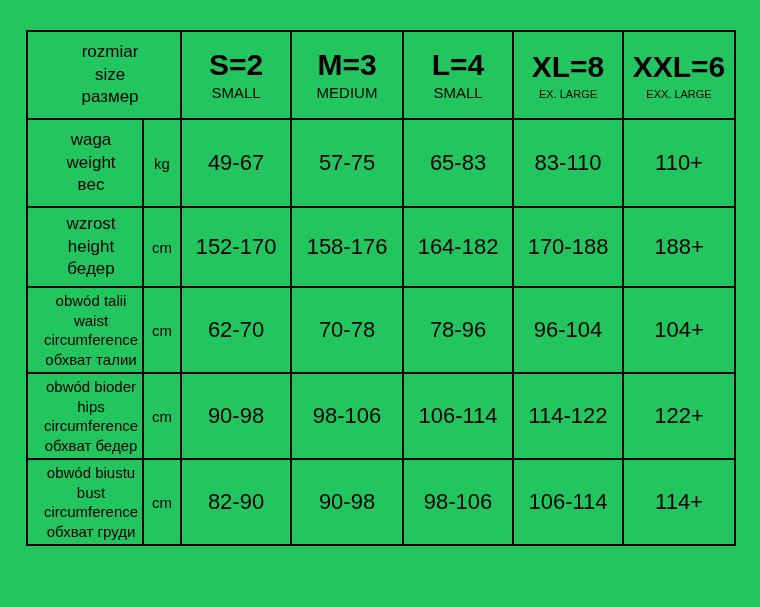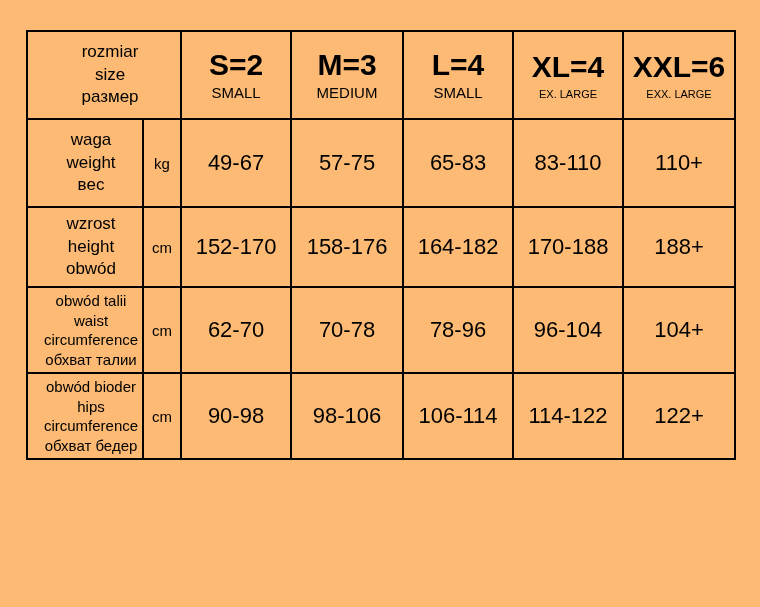--- a/index.html
+++ b/index.html
@@ -11,21 +11,21 @@
     width: 760px;
     height: 607px;
     font-family: "Liberation Sans", sans-serif;
     color: #000000;
     overflow: hidden;
   }
   .page {
     position: relative;
     width: 760px;
     height: 607px;
-    background: #fdba74;
+    background: #22c55e;
   }
   .table-wrap {
     position: absolute;
     left: 26px;
     top: 30px;
     width: 708px;
   }
   table.size-table {
     border-collapse: collapse;
     width: 708px;
@@ -119,21 +119,21 @@
           </td>
           <td class="size-head">
             <span class="size-code">M=3</span>
             <span class="size-name">MEDIUM</span>
           </td>
           <td class="size-head">
             <span class="size-code">L=4</span>
             <span class="size-name">SMALL</span>
           </td>
           <td class="size-head">
-            <span class="size-code">XL=4</span>
+            <span class="size-code">XL=8</span>
             <span class="size-name small-text">EX. LARGE</span>
           </td>
           <td class="size-head">
             <span class="size-code">XXL=6</span>
             <span class="size-name small-text">EXX. LARGE</span>
           </td>
         </tr>
 
         <tr class="r-weight">
           <td class="row-label">
@@ -146,21 +146,21 @@
           <td class="val-cell">57-75</td>
           <td class="val-cell">65-83</td>
           <td class="val-cell">83-110</td>
           <td class="val-cell">110+</td>
         </tr>
 
         <tr class="r-height">
           <td class="row-label">
             <div>wzrost</div>
             <div>height</div>
-            <div>obwód</div>
+            <div>бедер</div>
           </td>
           <td class="unit-cell">cm</td>
           <td class="val-cell">152-170</td>
           <td class="val-cell">158-176</td>
           <td class="val-cell">164-182</td>
           <td class="val-cell">170-188</td>
           <td class="val-cell">188+</td>
         </tr>
 
         <tr class="r-waist">
@@ -186,16 +186,30 @@
             <div>обхват бедер</div>
           </td>
           <td class="unit-cell">cm</td>
           <td class="val-cell">90-98</td>
           <td class="val-cell">98-106</td>
           <td class="val-cell">106-114</td>
           <td class="val-cell">114-122</td>
           <td class="val-cell">122+</td>
         </tr>
 
+        <tr class="r-bust">
+          <td class="row-label compact">
+            <div>obwód biustu</div>
+            <div>bust</div>
+            <div>circumference</div>
+            <div>обхват груди</div>
+          </td>
+          <td class="unit-cell">cm</td>
+          <td class="val-cell">82-90</td>
+          <td class="val-cell">90-98</td>
+          <td class="val-cell">98-106</td>
+          <td class="val-cell">106-114</td>
+          <td class="val-cell">114+</td>
+        </tr>
       </tbody>
     </table>
   </div>
 </div>
 
 </body></html>

